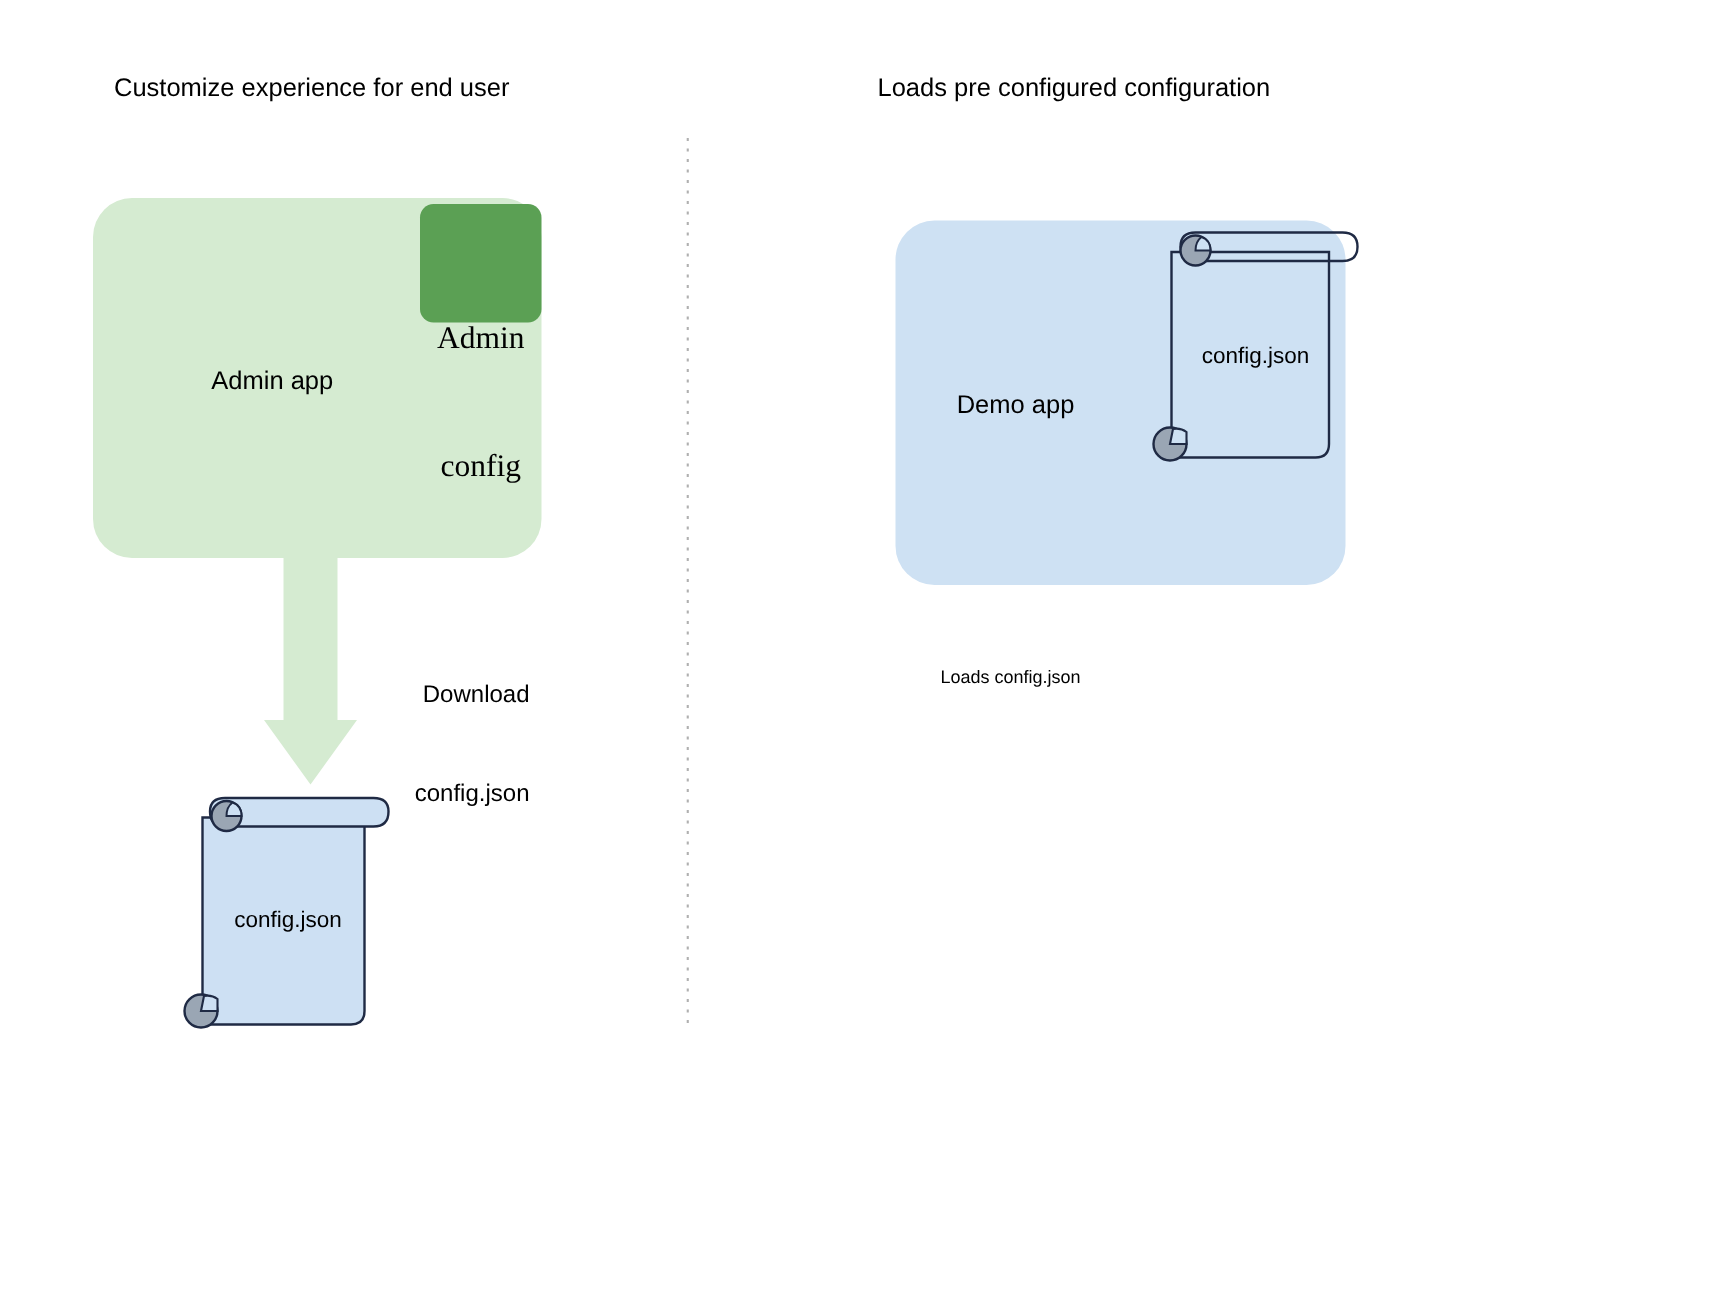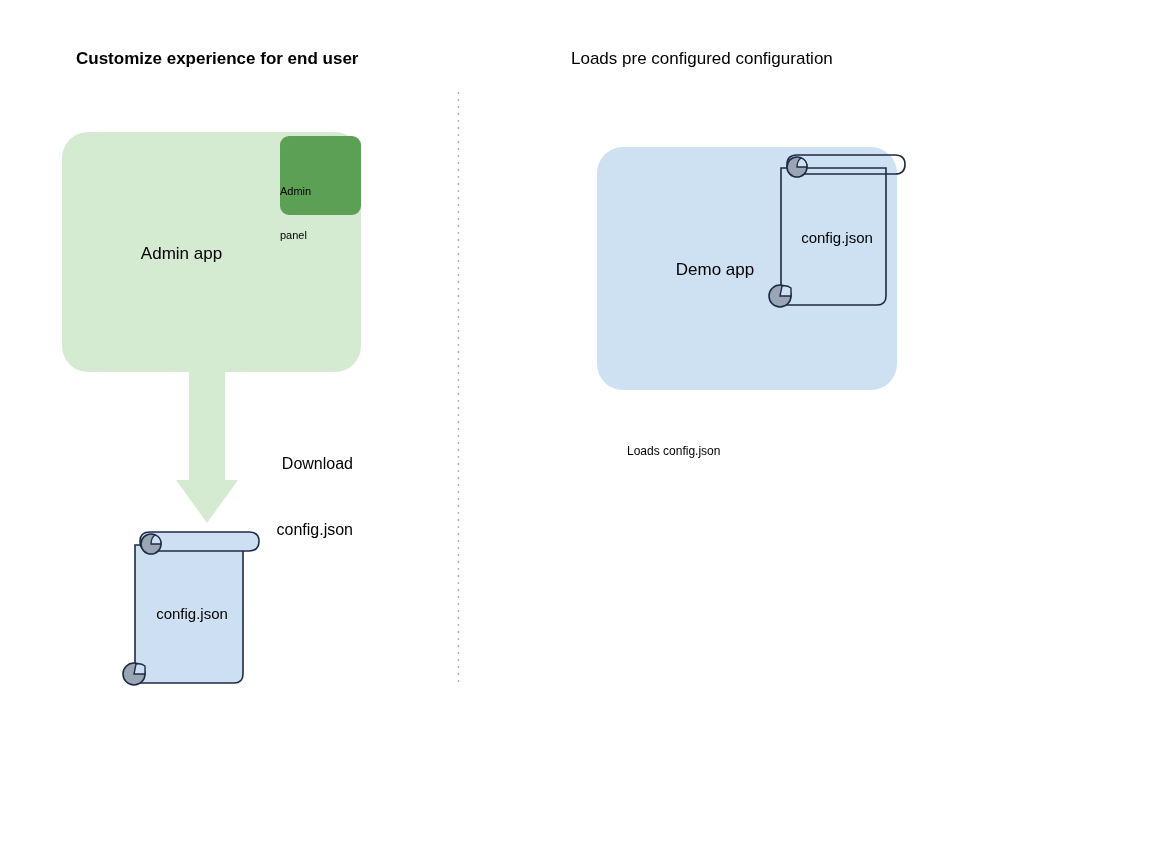--- a/index.html
+++ b/index.html
@@ -29,23 +29,24 @@
     line-height: 1.18;
   }
   .title-text {
     font-size: 17px;
   }
   .node-label {
     font-size: 17px;
     text-align: center;
   }
   .badge-label {
-    font-size: 11px;
-    text-align: left;
+    font-size: 21px;
+    text-align: center;
     line-height: 1.35;
+    font-family: Liberation Serif, serif;
   }
   .doc-label {
     font-size: 15px;
     text-align: center;
   }
   .edge-label {
     font-size: 16px;
     text-align: right;
     line-height: 1.38;
   }
@@ -84,35 +85,35 @@
   <g>
     <path d="M 781 168 L 886 168 L 886 296 Q 886 305 877 305 L 781 305 Z" fill="none" stroke="#1f2a44" stroke-width="1.6"></path>
     <circle cx="780" cy="296" r="11" fill="#9aa6b4" stroke="#1f2a44" stroke-width="1.6"></circle>
     <path d="M 780 296 L 791 296 L 791 288 Q 787 285 782 286 Z" fill="#cee1f3" stroke="#1f2a44" stroke-width="1.4"></path>
     <path d="M 797 155 L 895 155 Q 905 155 905 164.5 Q 905 174 895 174 L 797 174 Q 787 174 787 164.5 Q 787 155 797 155 Z" fill="none" stroke="#1f2a44" stroke-width="1.6"></path>
     <circle cx="797" cy="167" r="10" fill="#9aa6b4" stroke="#1f2a44" stroke-width="1.6"></circle>
     <path d="M 797 167 L 807 167 Q 807 160 801 158 Q 797 161 797 167 Z" fill="#cee1f3" stroke="#1f2a44" stroke-width="1.3"></path>
   </g>
 </svg>
 
-<div class="diagram-text title-text" style="left:76px; top:49px;font-weight:bold;">Customize experience for end user</div>
+<div class="diagram-text title-text" style="left:76px; top:49px;">Customize experience for end user</div>
 
-<div class="diagram-text title-text" style="left:571px; top:49px;">Loads pre configured configuration</div>
+<div class="diagram-text title-text" style="left:585px; top:49px;">Loads pre configured configuration</div>
 
 <div class="diagram-text node-label" style="left:62px; top:244px; width:239px;">Admin app</div>
 
 <div class="diagram-text badge-label" style="left:280px; top:154px; width:81px;">
   <div>Admin</div>
-  <div>panel</div>
+  <div>config</div>
 </div>
 
 <div class="diagram-text edge-label" style="left:233px; top:409px; width:120px;">
   <div>Download</div>
   <div>config.json</div>
 </div>
 
 <div class="diagram-text doc-label" style="left:135px; top:605px; width:114px;">config.json</div>
 
-<div class="diagram-text node-label" style="left:612px; top:260px; width:206px;">Demo app</div>
+<div class="diagram-text node-label" style="left:574px; top:260px; width:206px;">Demo app</div>
 
 <div class="diagram-text doc-label" style="left:781px; top:229px; width:112px;">config.json</div>
 
 <div class="diagram-text caption-text" style="left:627px; top:444px;">Loads config.json</div>
 
 </body></html>

